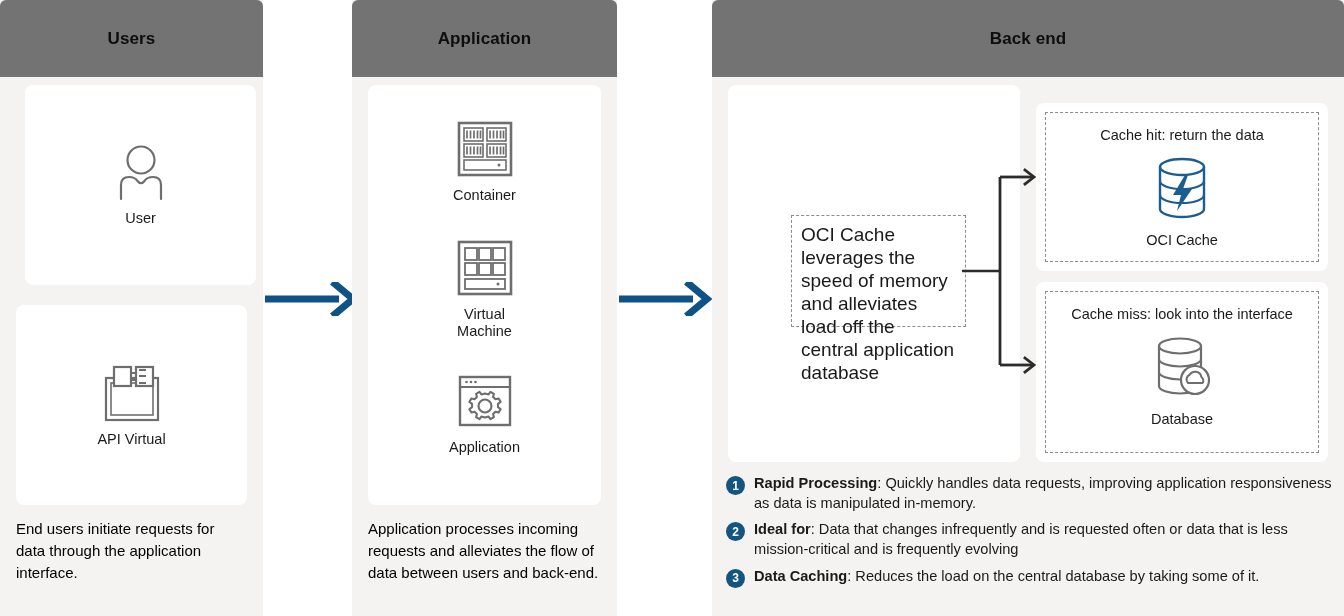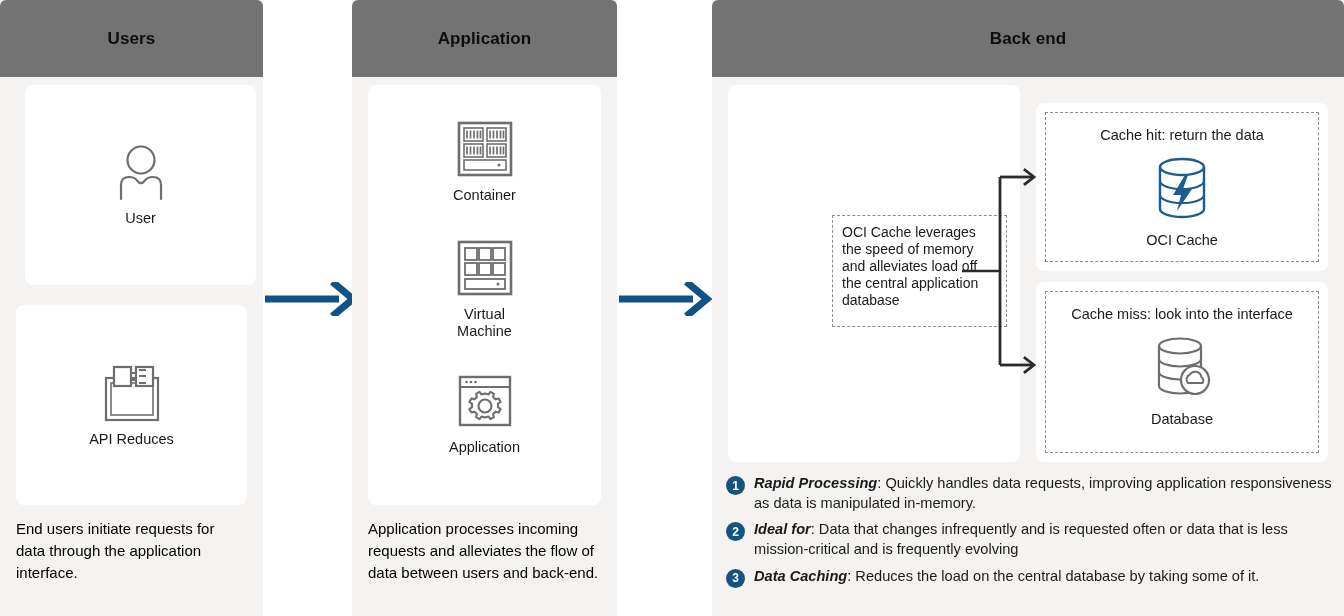--- a/index.html
+++ b/index.html
@@ -53,36 +53,36 @@
   .be-dashed {
     position: absolute; left: 9px; right: 9px; top: 9px; bottom: 9px;
     border: 1px dashed #8c8c8c;
     display: flex; flex-direction: column; align-items: center;
   }
   .be-title { font-size: 14.5px; color: #1a1a1a; margin-top: 14px; text-align: center; }
   .be-icon { margin-top: 12px; }
 
   
   #cache-note {
-    position: absolute; left: 832px; top: 215px; width: 175px; height: 112px;
+    position: absolute; left: 791px; top: 215px; width: 175px; height: 112px;
     border: 1px dashed #8c8c8c; background: #ffffff;
-    padding: 8px 9px; font-size: 14px; line-height: 1.21; color: #1a1a1a;
+    padding: 8px 9px; font-size: 19px; line-height: 1.21; color: #1a1a1a;
   }
 
   
   #bullets { position: absolute; left: 726px; top: 474px; width: 612px; }
   .bullet { display: flex; align-items: flex-start; margin-bottom: 7px; }
   .bullet-badge {
     flex: 0 0 auto; width: 19px; height: 19px; border-radius: 50%;
     background: #14557f; color: #ffffff; font-size: 12px; font-weight: bold;
     display: flex; align-items: center; justify-content: center;
     margin-right: 9px; margin-top: 2px;
   }
   .bullet-text { font-size: 14.6px; line-height: 1.35; color: #1a1a1a; }
-  .bullet-text b { font-weight: bold; font-style: italic; }
+  .bullet-text b { font-weight: bold; }
 </style>
 </head>
 <body>
 
 <div class="stage">
 
   <div class="column" id="col-users">
     <div class="col-header">
       <span class="col-header-title">Users</span>
     </div>
@@ -105,21 +105,21 @@
         <rect x="12" y="21" width="42" height="32" fill="none" stroke="#6e6e6e" stroke-width="1.6"></rect>
         <rect x="15" y="5" width="17" height="19" fill="#ffffff" stroke="#6e6e6e" stroke-width="2.2"></rect>
         <rect x="37" y="5" width="17" height="19" fill="#ffffff" stroke="#6e6e6e" stroke-width="2.2"></rect>
         <line x1="32" y1="11" x2="38" y2="11" stroke="#6e6e6e" stroke-width="2"></line>
         <line x1="32" y1="18" x2="38" y2="18" stroke="#6e6e6e" stroke-width="2"></line>
         <line x1="40" y1="8" x2="47" y2="8" stroke="#6e6e6e" stroke-width="2"></line>
         <line x1="40" y1="14" x2="47" y2="14" stroke="#6e6e6e" stroke-width="2"></line>
         <line x1="40" y1="21" x2="47" y2="21" stroke="#6e6e6e" stroke-width="2"></line>
       </svg>
     </span>
-    <span class="node-label">API Reduces</span>
+    <span class="node-label">API Virtual</span>
   </div>
 
   <div class="caption" style="left:16px; top:518px; width:228px;">End users initiate requests for data through the application interface.</div>
 
   <div class="flow-arrow" style="left:263px; top:282px;">
     <svg width="96" height="34" viewBox="0 0 96 34">
       <line x1="2" y1="17" x2="76" y2="17" stroke="#0f5285" stroke-width="7"></line>
       <polyline points="72,2 90,17 72,32" fill="none" stroke="#0f5285" stroke-width="7" stroke-linecap="square" stroke-linejoin="miter"></polyline>
     </svg>
   </div>

